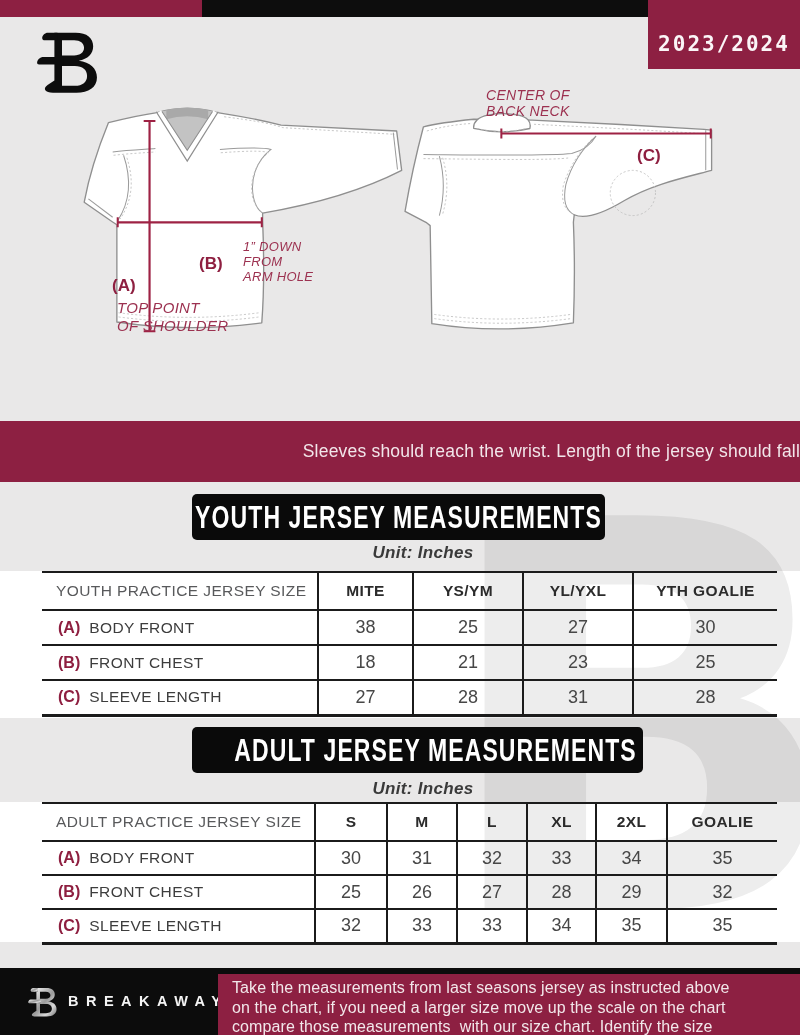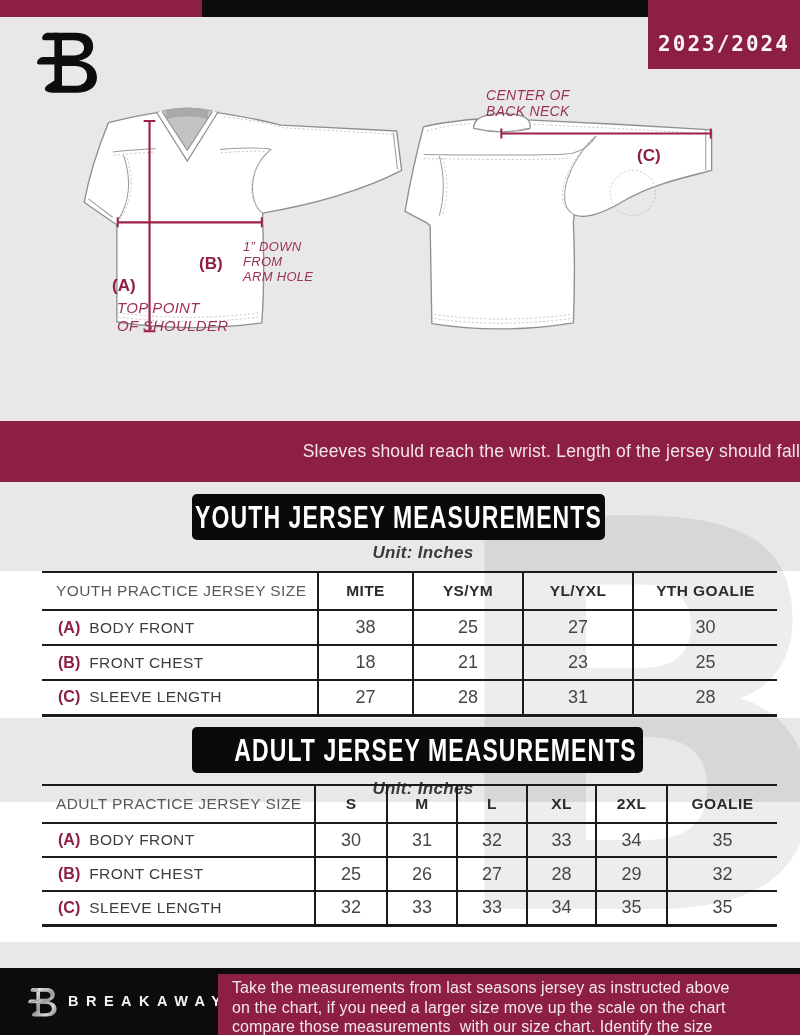--- a/index.html
+++ b/index.html
@@ -49,21 +49,21 @@
                     font-weight:800;font-size:32px;letter-spacing:1.5px;white-space:nowrap;}
   #youth-box{left:192px;top:494px;width:413px;height:46px;}
   #adult-box{left:192px;top:727px;width:415px;height:46px;padding-left:36px;}
   .unit{position:absolute;left:0;width:800px;text-align:center;font-style:italic;font-weight:600;
         font-size:17px;color:#3A3A3A;letter-spacing:.3px;padding-left:23px;}
   #youth-unit{top:543px;}
   #adult-unit{top:779px;}
   
   table.size-table{position:absolute;left:42px;width:735px;border-collapse:collapse;table-layout:fixed;}
   #youth-table{top:571px;}
-  #adult-table{top:784px;}
+  #adult-table{top:802px;}
   .size-table td,.size-table th{padding:0;margin:0;}
   .size-table tr{border-top:2px solid #1B1B1B;}
   .size-table tr:last-child{border-bottom:3px solid #1B1B1B;}
   .size-table tr.head{border-top:2.5px solid #1B1B1B;}
   .vline{border-left:2px solid #1B1B1B;}
   th.label-h{text-align:left;padding-left:14px;font-weight:500;font-size:15.5px;color:#58595B;
              letter-spacing:.4px;}
   th.col-h{text-align:center;font-weight:700;font-size:15.5px;color:#2B2B2B;letter-spacing:.4px;}
   td.row-label{text-align:left;padding-left:16px;}
   td.row-label .rk{font-weight:800;font-size:16px;color:#8E1F40;}

